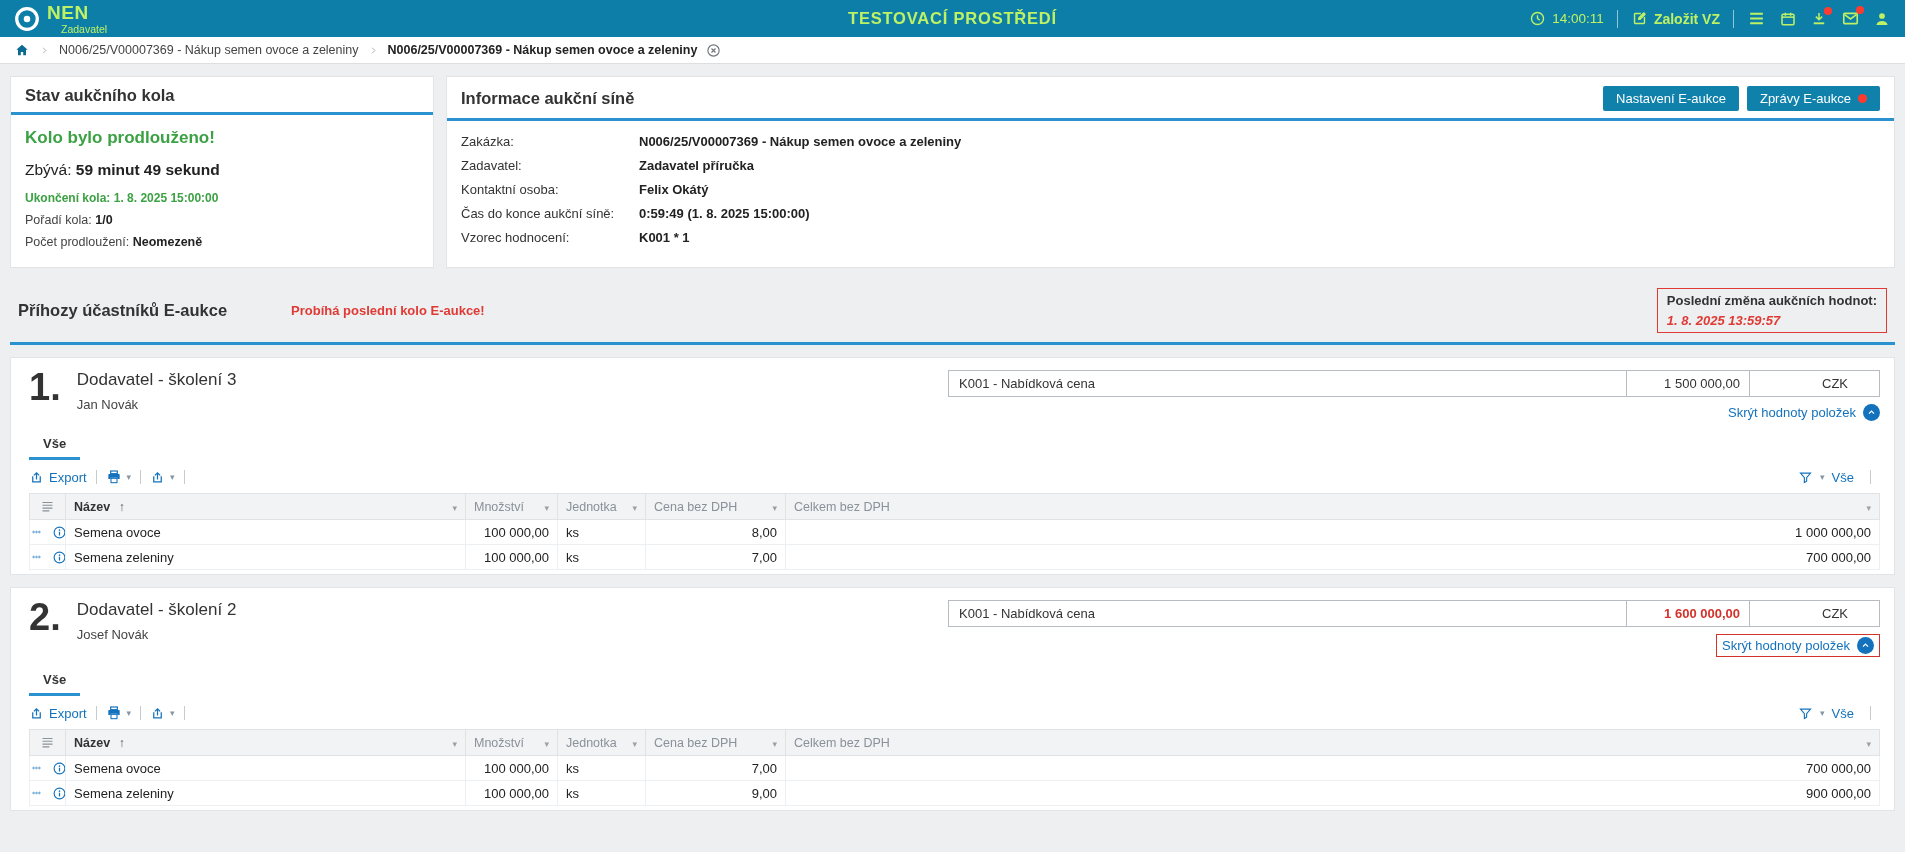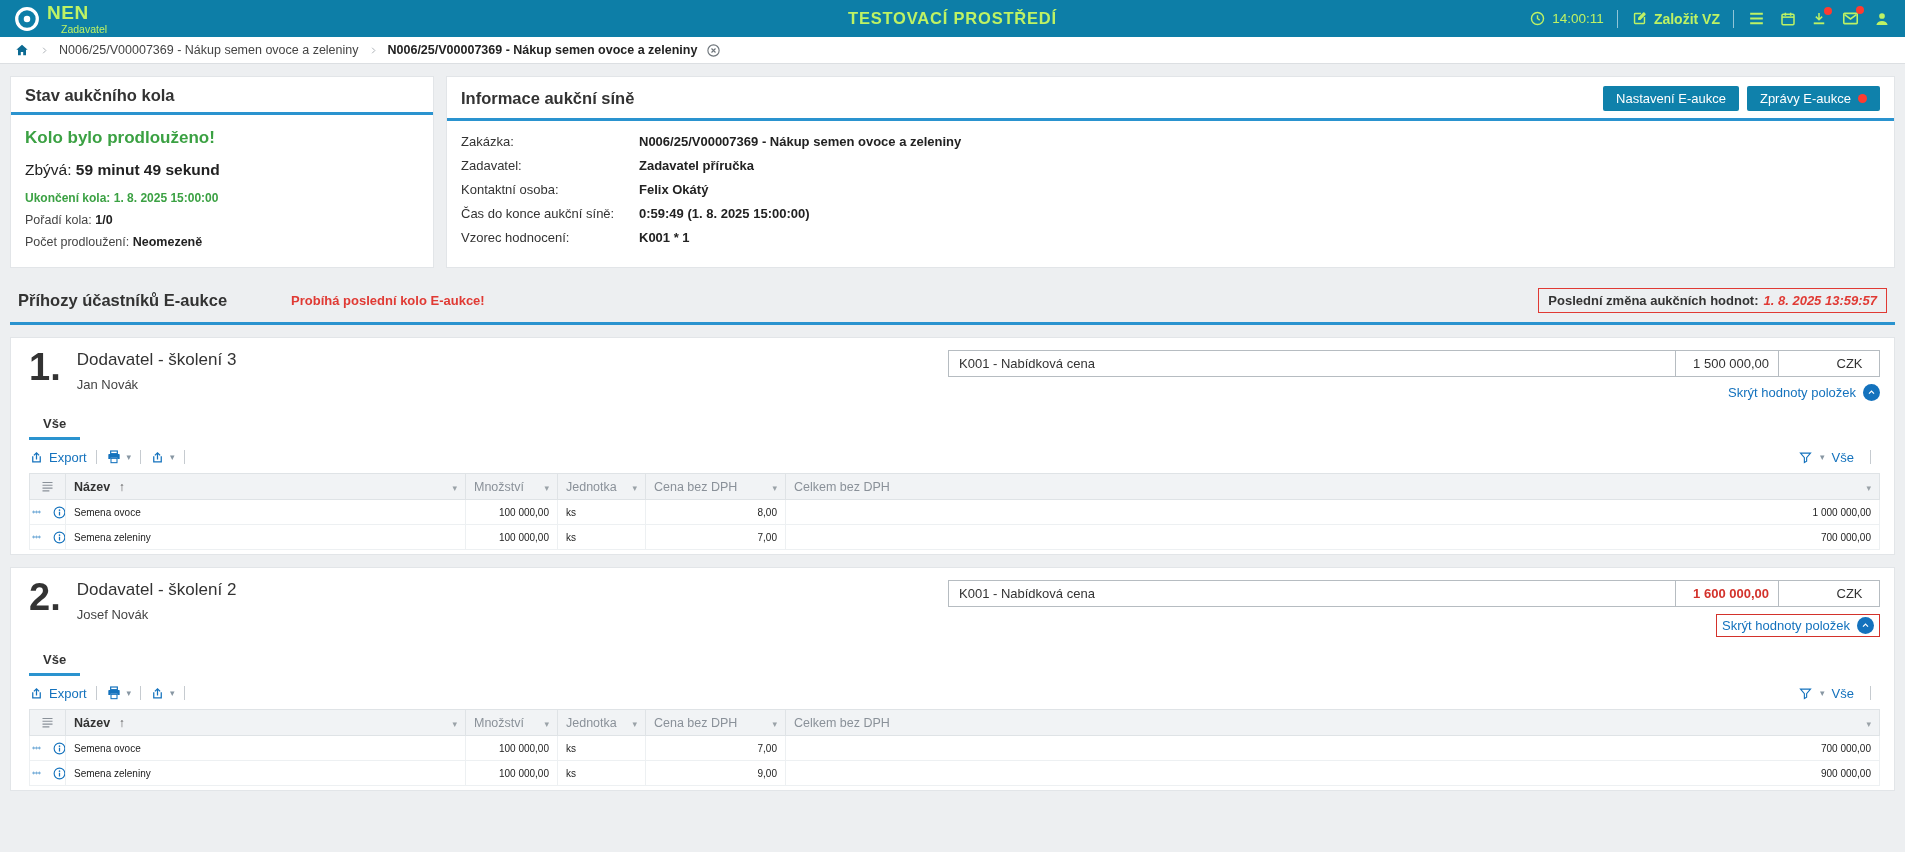--- a/index.html
+++ b/index.html
@@ -52,55 +52,55 @@
   .info-label { width:178px; flex:none; color:#333; }
   .info-value { font-weight:bold; color:#222; }
   .head-btns { margin-left:auto; display:flex; gap:8px; }
   .btn-teal { background:#0f81ab; color:#fff; border:none; font-size:13px; padding:5px 13px; border-radius:2px; cursor:pointer; display:flex; align-items:center; gap:7px; font-family:inherit; }
   .btn-dot { width:9px; height:9px; border-radius:50%; background:#ff3b30; }
 
   
   .bids-head { margin:20px 10px 0; display:flex; align-items:center; padding:0 8px 9px; border-bottom:3px solid #2a93cf; }
   .bids-title { font-size:16.5px; font-weight:bold; color:#333; }
   .bids-notice { color:#e03a34; font-weight:bold; font-size:13px; margin-left:64px; }
-  .last-change { margin-left:auto; border:1px solid #e03a34; padding:4px 9px; font-size:13px; display:flex; gap:5px; background:#fff0; }
+  .last-change { margin-left:auto; border:1px solid #e03a34; padding:4px 9px; font-size:13px; display:flex; gap:5px; background:#fff0;flex-direction:column; }
   .last-change .lbl { font-weight:bold; color:#333; }
   .last-change .val { color:#e03a34; font-weight:bold; font-style:italic; }
 
   
   .card { margin:12px 10px 0; background:#fff; border:1px solid #e2e5e8; padding:12px 14px 4px 18px; }
   .card-top { display:flex; align-items:flex-start; }
   .who { display:flex; }
   .rank { font-size:38px; font-weight:bold; color:#333; line-height:34px; margin-right:16px; }
   .company { font-size:17px; color:#333; }
   .contact { font-size:13px; margin-top:7px; color:#444; }
   .bid-area { margin-left:auto; width:932px; }
   .bid-boxes { display:flex;align-items:flex-end; }
   .bbox { border:1px solid #b6bcc1; height:27px; line-height:25px; font-size:13px; background:#fff; white-space:nowrap; }
   .bbox.lbl { flex:1; padding:0 10px; }
-  .bbox.val { width:104px; margin-left:-1px; text-align:right; padding:0 9px; }
+  .bbox.val { width:124px; margin-left:-1px; text-align:right; padding:0 9px; }
   .bbox.val.red { color:#d3322b; font-weight:bold; }
-  .bbox.cur { width:102px; margin-left:-1px; text-align:center;padding-left:41px; }
+  .bbox.cur { width:131px; margin-left:-1px; text-align:center;padding-left:41px; }
   .toggle-row { display:flex; justify-content:flex-end; margin-top:7px; }
   .toggle { display:inline-flex; align-items:center; gap:7px; color:#1472bd; font-size:13px; cursor:pointer; }
   .alert-wrap { display:inline-flex; border:1px solid #d3322b; padding:2px 5px; }
   .circle-up { width:17px; height:17px; border-radius:50%; background:#1472bd; color:#fff; display:inline-flex; align-items:center; justify-content:center; flex:none; }
 
   .tabbar { margin-top:12px; }
   .tab { display:inline-block; font-size:13px; font-weight:bold; color:#333; padding:3px 14px 6px; border-bottom:3px solid #2a93cf; cursor:pointer; }
 
   .toolbar { margin-top:9px; display:flex; align-items:center; font-size:13px; color:#1472bd; }
   .tb-item { display:inline-flex; align-items:center; gap:5px; color:#1472bd; cursor:pointer; }
   .vsep { width:1px; height:14px; background:#c6cbd0; margin:0 9px; flex:none; }
   .caret { font-size:9px; color:#8796a3; line-height:1; }
   .tb-right { margin-left:auto; display:flex; align-items:center; gap:7px; }
 
   table.grid { width:100%; border-collapse:collapse; margin-top:8px; table-layout:fixed; }
   .grid th { background:#f1f3f5; color:#8a9199; font-weight:normal; font-size:12.5px; text-align:left; padding:5px 8px; border:1px solid #dfe3e6; height:14px; white-space:nowrap; }
-  .grid td { padding:0 8px; font-size:10px; color:#222; border:1px solid #edf0f2; border-top:none; height:25px; white-space:nowrap; overflow:hidden; }
+  .grid td { padding:0 8px; font-size:13px; color:#222; border:1px solid #edf0f2; border-top:none; height:25px; white-space:nowrap; overflow:hidden; }
   .num { text-align:right; }
   .cell-icons { display:flex; gap:8px; align-items:center; justify-content:center; color:#1472bd; }
   .th-icon-cell { text-align:center; color:#5b8aa6; }
   .th-name-label { font-weight:bold; color:#333; }
   .sort-arrow { color:#555; margin-left:5px; font-size:12px; font-weight:bold; }
   .th-caret { float:right; color:#9aa2a8; font-size:9px; margin-top:3px; }
 </style>
 </head>
 <body>
 

